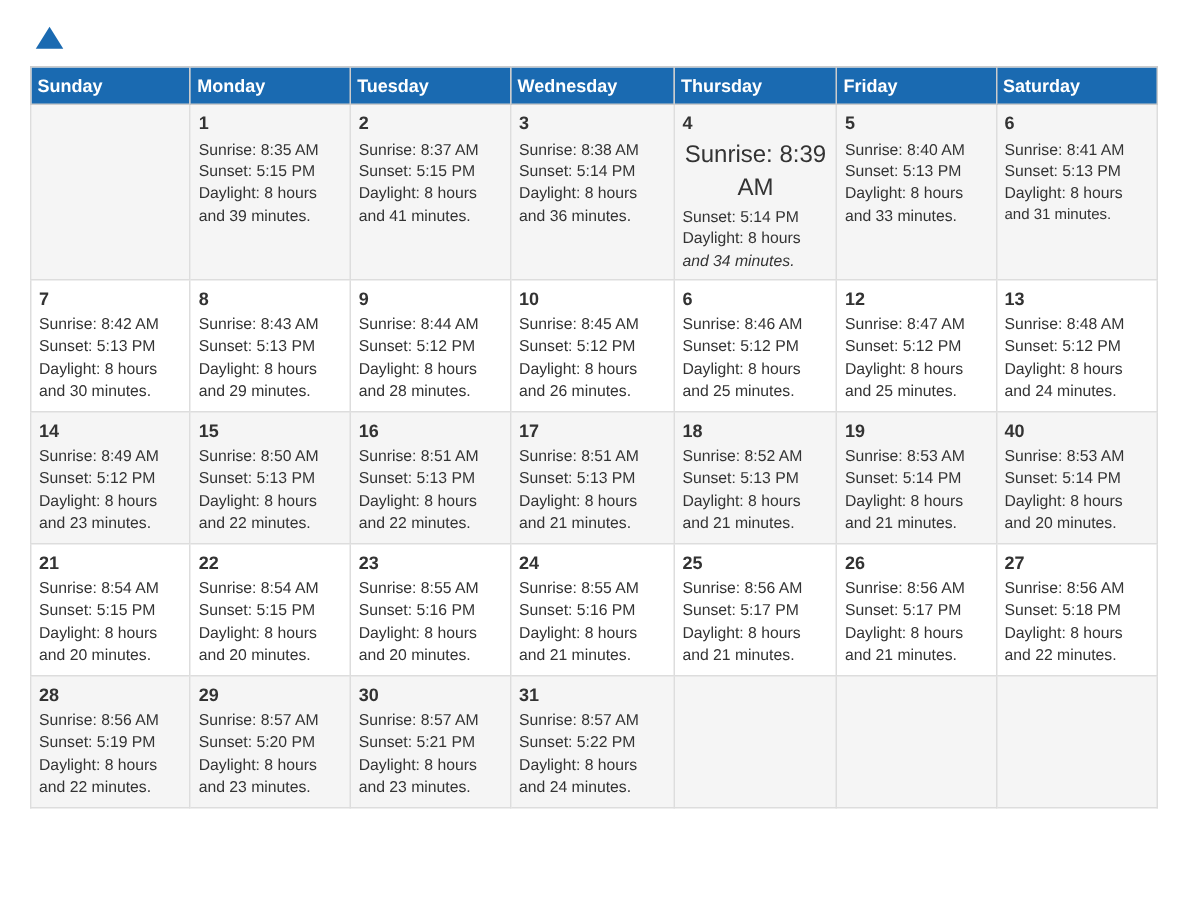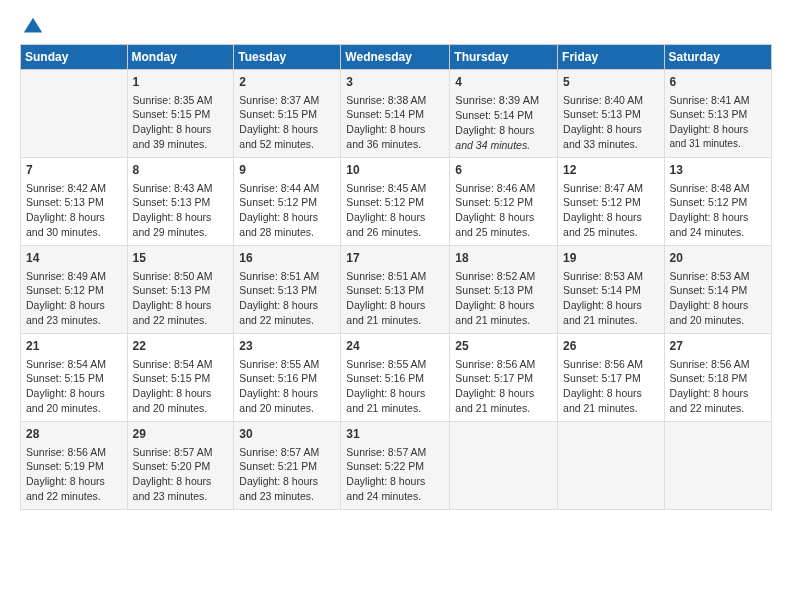--- a/index.html
+++ b/index.html
@@ -130,32 +130,32 @@
             <span style="display: block; font-size: 10.5px; color: rgb(51, 51, 51);">Sunrise: 8:35 AM</span>
             <span style="display: block; font-size: 10.5px; color: rgb(51, 51, 51);">Sunset: 5:15 PM</span>
             <span style="display: block; font-size: 10.5px; color: rgb(51, 51, 51);">Daylight: 8 hours</span>
             <span style="display: block; font-size: 10.5px; color: rgb(51, 51, 51);">and 39 minutes.</span>
           </td>
           <td>
             <span class="day-num">2</span>
             <span style="display: block; font-size: 10.5px; color: rgb(51, 51, 51);">Sunrise: 8:37 AM</span>
             <span style="display: block; font-size: 10.5px; color: rgb(51, 51, 51);">Sunset: 5:15 PM</span>
             <span style="display: block; font-size: 10.5px; color: rgb(51, 51, 51);">Daylight: 8 hours</span>
-            <span style="display: block; font-size: 10.5px; color: rgb(51, 51, 51);">and 52 minutes.</span>
+            <span style="display: block; font-size: 10.5px; color: rgb(51, 51, 51);">and 41 minutes.</span>
           </td>
           <td>
             <span class="day-num">3</span>
             <span style="display: block; font-size: 10.5px; color: rgb(51, 51, 51);">Sunrise: 8:38 AM</span>
             <span style="display: block; font-size: 10.5px; color: rgb(51, 51, 51);">Sunset: 5:14 PM</span>
             <span style="display: block; font-size: 10.5px; color: rgb(51, 51, 51);">Daylight: 8 hours</span>
             <span style="display: block; font-size: 10.5px; color: rgb(51, 51, 51);">and 36 minutes.</span>
           </td>
           <td>
             <span class="day-num">4</span>
-            <span style="display: block; font-size: 11px; color: rgb(51, 51, 51);">Sunrise: 8:39 AM</span>
+            <span style="display: block; font-size: 16px; color: rgb(51, 51, 51); text-align: center;">Sunrise: 8:39 AM</span>
             <span style="display: block; font-size: 10.5px; color: rgb(51, 51, 51);">Sunset: 5:14 PM</span>
             <span style="display: block; font-size: 10.5px; color: rgb(51, 51, 51);">Daylight: 8 hours</span>
             <span style="display: block; font-size: 10.5px; color: rgb(51, 51, 51); font-style: italic;">and 34 minutes.</span>
           </td>
           <td>
             <span class="day-num">5</span>
             <span style="display: block; font-size: 10.5px; color: rgb(51, 51, 51);">Sunrise: 8:40 AM</span>
             <span style="display: block; font-size: 10.5px; color: rgb(51, 51, 51);">Sunset: 5:13 PM</span>
             <span style="display: block; font-size: 10.5px; color: rgb(51, 51, 51);">Daylight: 8 hours</span>
             <span style="display: block; font-size: 10.5px; color: rgb(51, 51, 51);">and 33 minutes.</span>
@@ -256,21 +256,21 @@
             <span style="display: block; font-size: 10.5px; color: rgb(51, 51, 51);">and 21 minutes.</span>
           </td>
           <td>
             <span class="day-num">19</span>
             <span style="display: block; font-size: 10.5px; color: rgb(51, 51, 51);">Sunrise: 8:53 AM</span>
             <span style="display: block; font-size: 10.5px; color: rgb(51, 51, 51);">Sunset: 5:14 PM</span>
             <span style="display: block; font-size: 10.5px; color: rgb(51, 51, 51);">Daylight: 8 hours</span>
             <span style="display: block; font-size: 10.5px; color: rgb(51, 51, 51);">and 21 minutes.</span>
           </td>
           <td>
-            <span class="day-num">20</span>
+            <span class="day-num">40</span>
             <span style="display: block; font-size: 10.5px; color: rgb(51, 51, 51);">Sunrise: 8:53 AM</span>
             <span style="display: block; font-size: 10.5px; color: rgb(51, 51, 51);">Sunset: 5:14 PM</span>
             <span style="display: block; font-size: 10.5px; color: rgb(51, 51, 51);">Daylight: 8 hours</span>
             <span style="display: block; font-size: 10.5px; color: rgb(51, 51, 51);">and 20 minutes.</span>
           </td>
         </tr>
         <tr>
           <td>
             <span class="day-num">21</span>
             <span style="display: block; font-size: 10.5px; color: rgb(51, 51, 51);">Sunrise: 8:54 AM</span>

